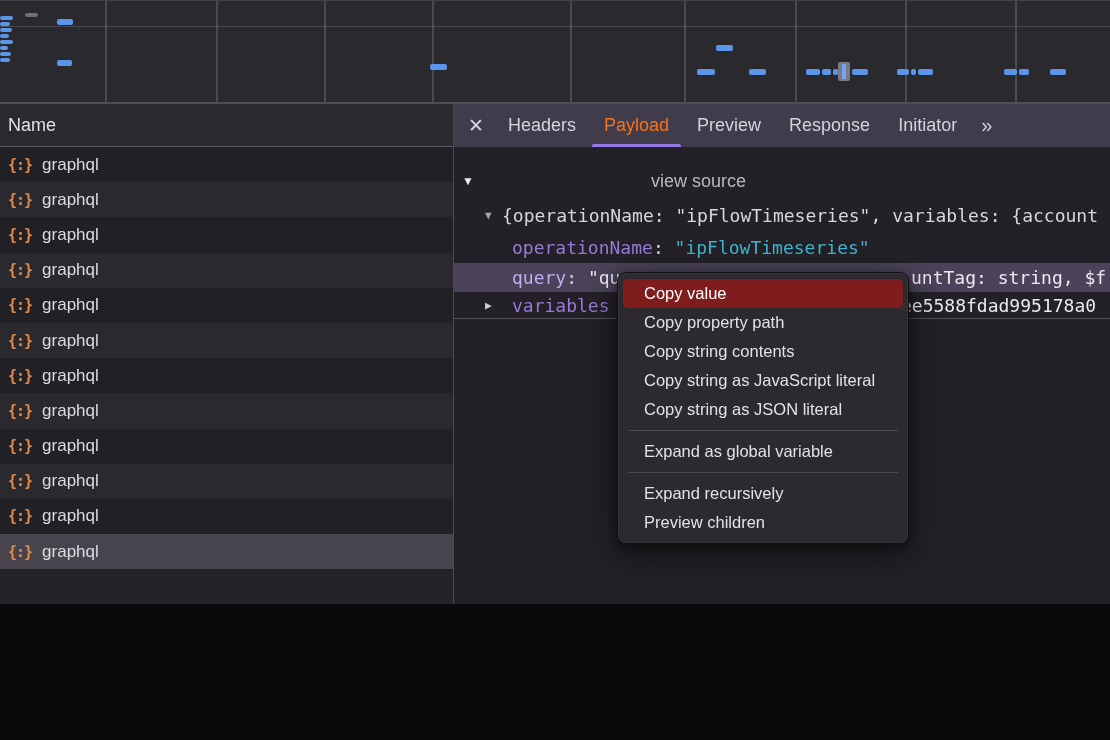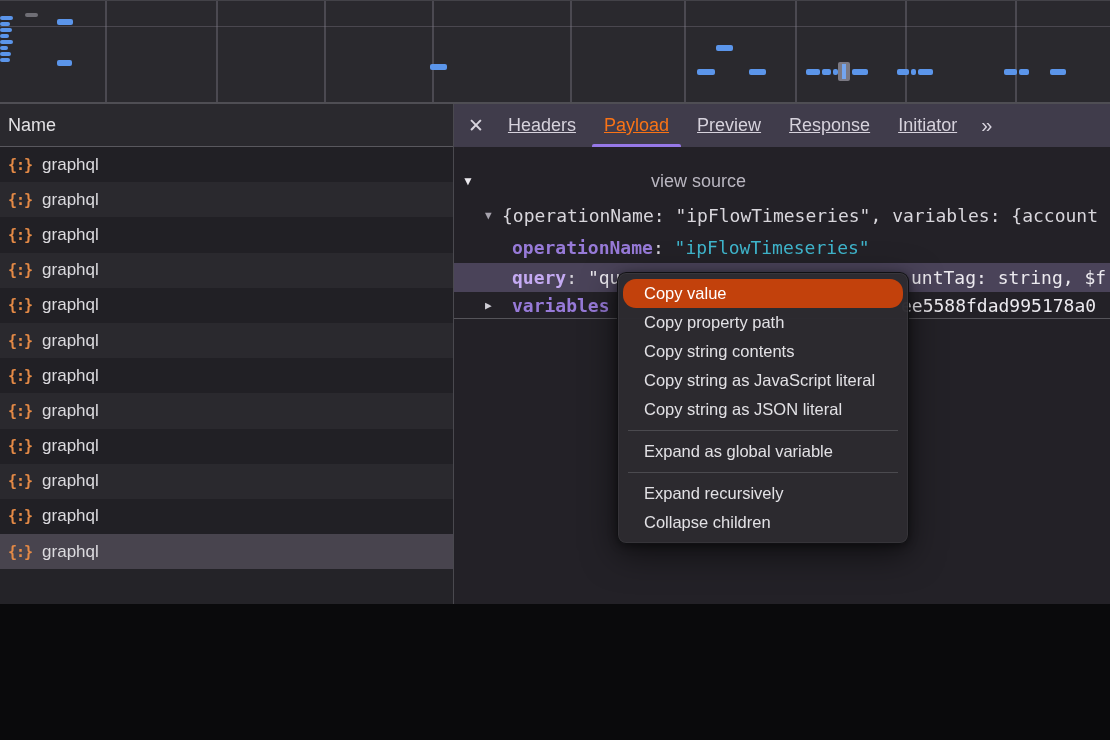--- a/index.html
+++ b/index.html
@@ -39,21 +39,21 @@
     font-family:"DejaVu Sans Mono", monospace; font-weight:bold;
     color:#e58a46; font-size:15px; margin-right:10px; letter-spacing:-1px;
   }
   
   .right-panel { position:absolute; left:454px; top:104px; width:656px; height:578px; background:#232127; overflow:hidden; }
   .tabbar {
     height:43px; background:#403c4b; display:flex; align-items:stretch;
     padding-left:14px; color:#d6d2dc; font-size:18px;
   }
   .close-btn { display:flex; align-items:center; margin-right:10px; font-size:19px; color:#d9d5df; cursor:pointer; }
-  .tab { display:flex; align-items:center; padding:0 14px; position:relative; white-space:nowrap; cursor:pointer;text-decoration:underline; }
+  .tab { display:flex; align-items:center; padding:0 14px; position:relative; white-space:nowrap; cursor:pointer; }
   .tab.active { color:#f97316; }
   .tab.active::after {
     content:""; position:absolute; left:2px; right:2px; bottom:0; height:3px;
     background:#9678e8; border-radius:2px 2px 0 0;
   }
   .tab-overflow { display:flex; align-items:center; padding:0 10px; font-size:20px; color:#d9d5df; cursor:pointer; letter-spacing:-2px; }
   
   .payload { position:relative; padding-top:16px; font-family:"DejaVu Sans Mono", monospace; }
   .sec-row { position:relative; height:37px; line-height:37px; font-family:"Liberation Sans", sans-serif; }
   .sec-tri { position:absolute; left:8px; top:0; font-size:12px; color:#eceaef; }
@@ -62,41 +62,41 @@
   .tree-row { position:relative; white-space:nowrap; }
   .tri { position:absolute; left:31px; font-size:11px; color:#a6a3ad; }
   .root-row { height:32px; line-height:32px; font-size:18px; color:#d8d6dc; }
   .root-row .txt { position:absolute; left:48px; }
   .op-row { height:31px; line-height:31px; font-size:18px; }
   .op-row .txt { position:absolute; left:58px; }
   .query-row { height:29px; line-height:29px; font-size:18px; background:#4a4359; }
   .query-row .txt { position:absolute; left:58px; }
   .vars-row { height:27px; line-height:27px; font-size:18px; border-bottom:1px solid #55545a; }
   .vars-row .txt { position:absolute; left:58px; }
-  .key { color:#977ad8;font-weight:bold; }
+  .key { color:#977ad8; }
   .query-row .key { color:#c4aaf2; }
   .colon { color:#d8d6dc; }
   .str { color:#3fb5cc; }
   .plain { color:#eceaef; }
   .frag-right { position:absolute; left:457px; color:#eceaef; }
   .vars-row .frag-right { left:447px; }
   
   .footer-line { position:absolute; left:0; top:682px; width:1110px; height:1px; background:#45444a; }
   .footer { position:absolute; left:0; top:683px; width:1110px; height:51px; background:#29282d; }
   .bottom-bar { position:absolute; left:0; top:734px; width:1110px; height:6px; background:#0a0a0c; }
   
   .context-menu {
     position:absolute; left:617px; top:272px; width:292px;
     background:rgba(45,43,48,0.98); border:1px solid rgba(10,10,12,0.8);
     border-radius:9px; padding:6px 0;
     box-shadow:0 10px 34px rgba(0,0,0,0.55), 0 2px 8px rgba(0,0,0,0.4), inset 0 0 0 1px rgba(255,255,255,0.05);
     font-size:16.5px; color:#e2e1e5; z-index:10;
   }
   .menu-item { height:29px; line-height:29px; padding-left:21px; margin:0 5px; border-radius:5px; white-space:nowrap; cursor:default; }
-  .menu-item.highlight { background:#c2410c; color:#ffffff;border-radius:13px; }
+  .menu-item.highlight { background:#7f1d1d; color:#ffffff; }
   .menu-sep { height:1px; background:#4b4a4f; margin:6px 10px; }
 </style>
 </head>
 <body>
 
 <div class="screen">
 
   <div class="overview">
     <div>
         <div class="vline" style="left: 105px;"></div>
@@ -247,16 +247,16 @@
   <div class="context-menu">
       <div class="menu-item highlight">Copy value</div>
       <div class="menu-item">Copy property path</div>
       <div class="menu-item">Copy string contents</div>
       <div class="menu-item">Copy string as JavaScript literal</div>
       <div class="menu-item">Copy string as JSON literal</div>
       <div class="menu-sep"></div>
       <div class="menu-item">Expand as global variable</div>
       <div class="menu-sep"></div>
       <div class="menu-item">Expand recursively</div>
-      <div class="menu-item">Collapse children</div>
+      <div class="menu-item">Preview children</div>
     </div>
 
 </div>
 
 </body></html>

